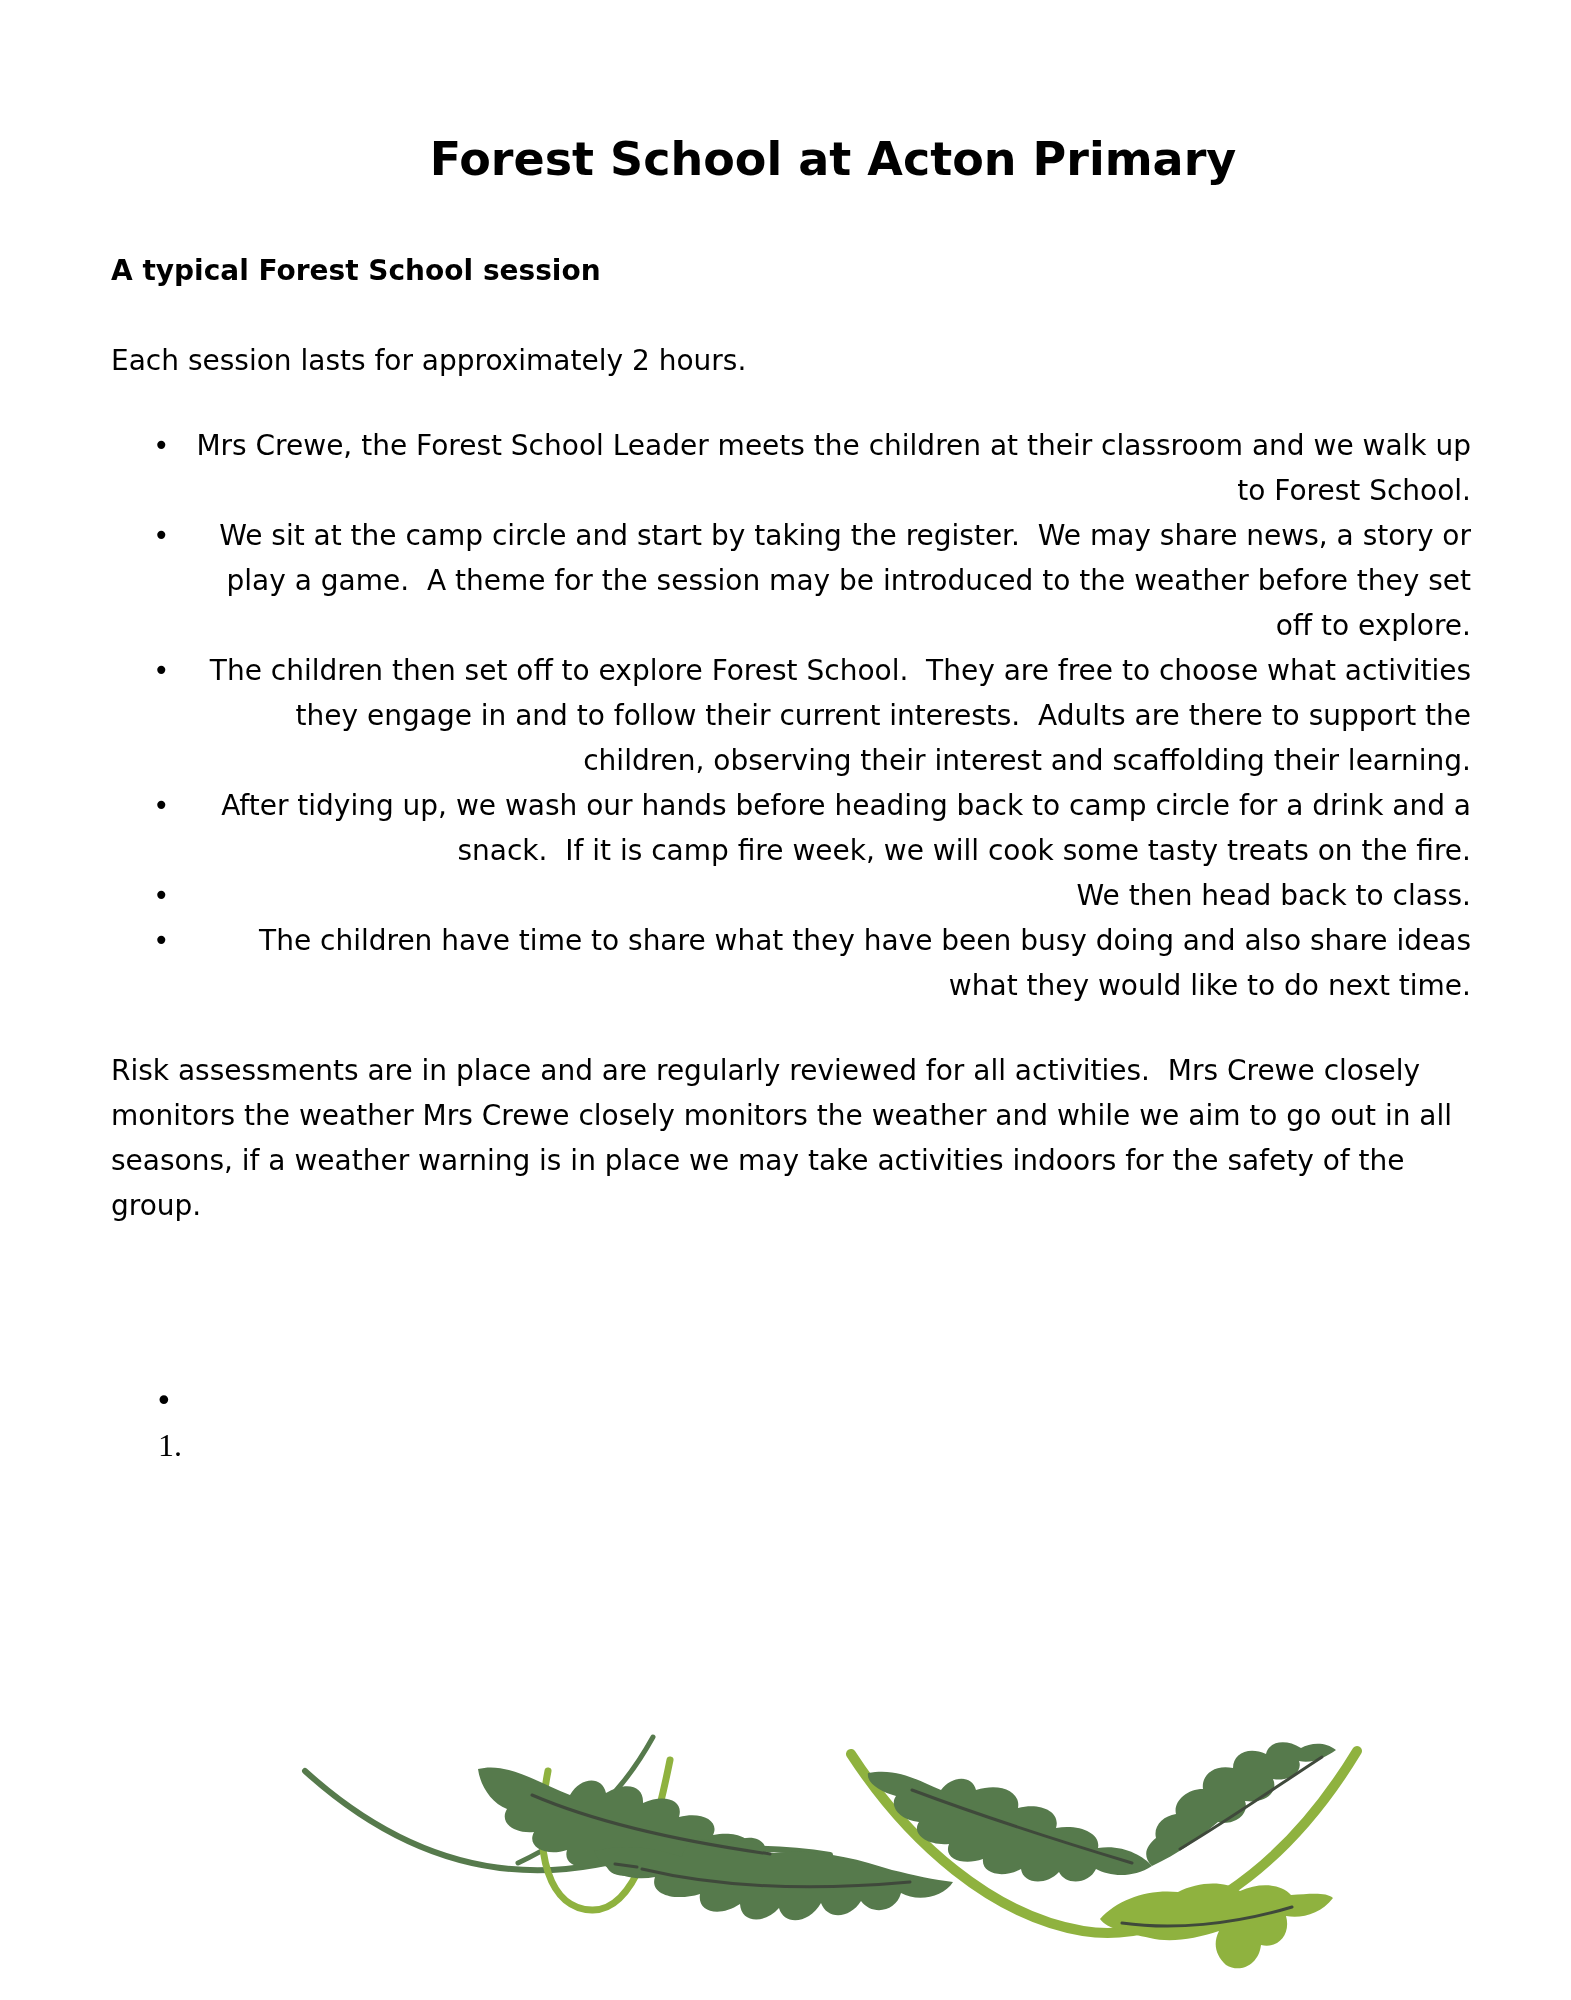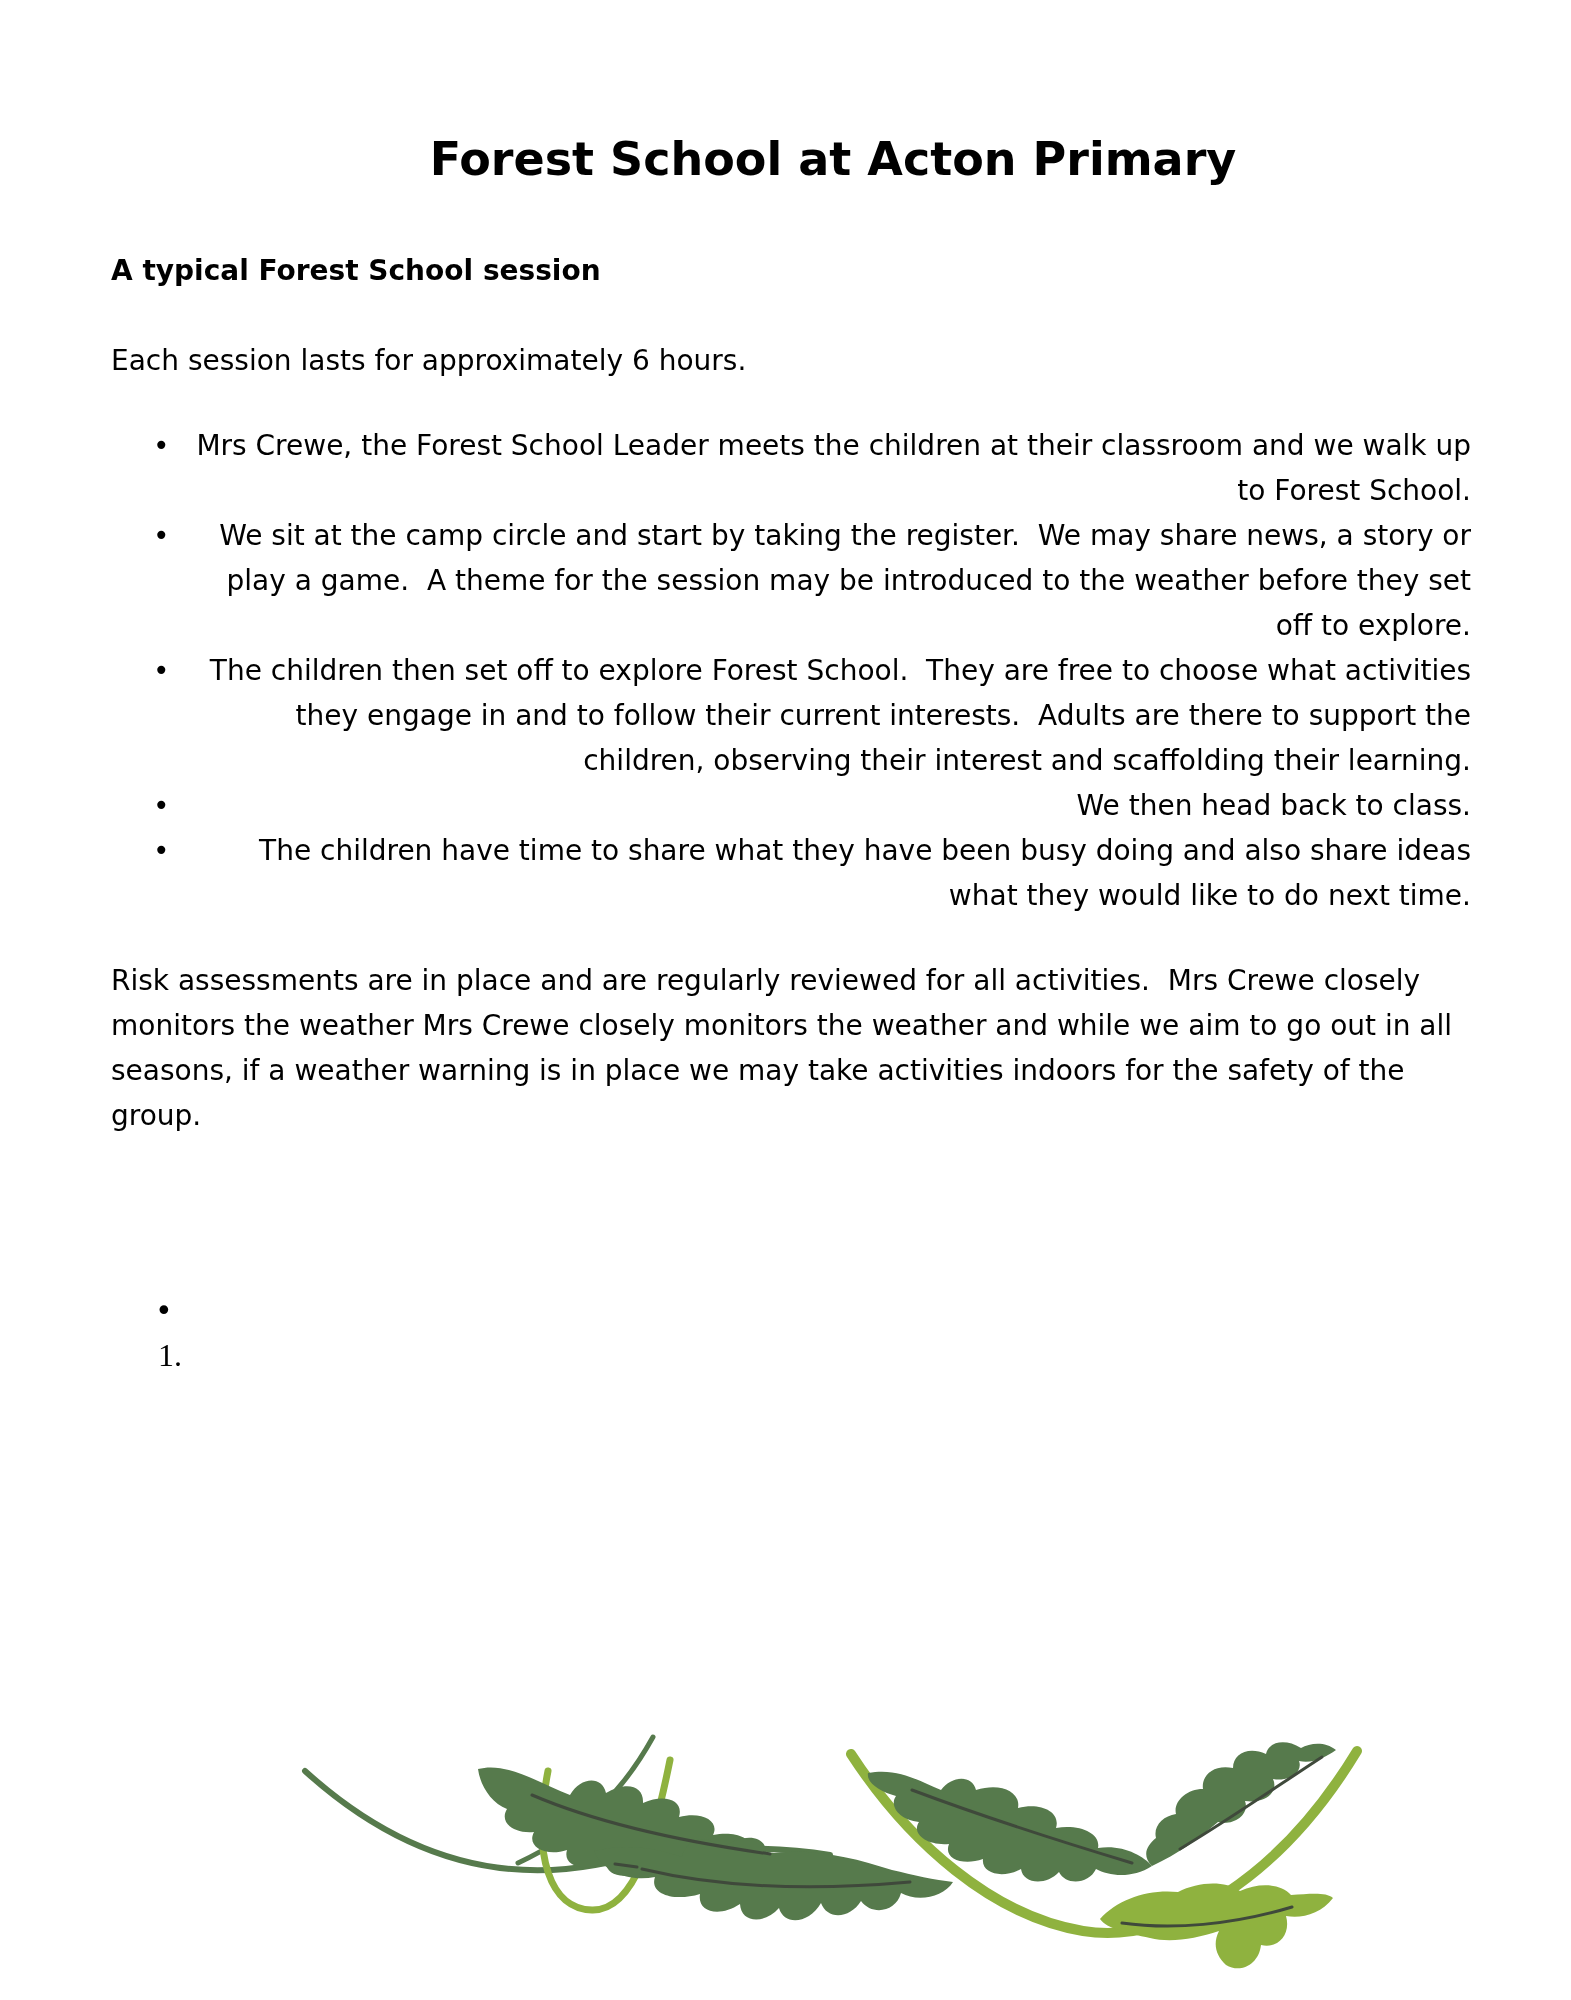--- a/index.html
+++ b/index.html
@@ -67,26 +67,27 @@
 </style>
 </head>
 <body>
 
 <div class="page">
 
   <h1 class="doc-title">Forest School at Acton Primary</h1>
 
   <h2 class="section-heading">A typical Forest School session</h2>
 
-  <p class="body-text intro">Each session lasts for approximately 6 hours.</p>
+  <p class="body-text intro">Each session lasts for approximately 2 hours.</p>
 
   <ul class="bullet-list">
       <li>Mrs Crewe, the Forest School Leader meets the children at their classroom and we walk up to Forest School.</li>
       <li>We sit at the camp circle and start by taking the register.  We may share news, a story or play a game.  A theme for the session may be introduced to the weather before they set off to explore.</li>
       <li>The children then set off to explore Forest School.  They are free to choose what activities they engage in and to follow their current interests.  Adults are there to support the children, observing their interest and scaffolding their learning.</li>
+      <li>After tidying up, we wash our hands before heading back to camp circle for a drink and a snack.  If it is camp fire week, we will cook some tasty treats on the fire.</li>
       <li>We then head back to class.</li>
       <li>The children have time to share what they have been busy doing and also share ideas what they would like to do next time.</li>
     </ul>
 
   <p class="body-text closing">Risk assessments are in place and are regularly reviewed for all activities.  Mrs Crewe closely monitors the weather Mrs Crewe closely monitors the weather and while we aim to go out in all seasons, if a weather warning is in place we may take activities indoors for the safety of the group.</p>
 
   <div class="stray-bullet">
     <span>•</span>
   </div>
   <div class="stray-number">

